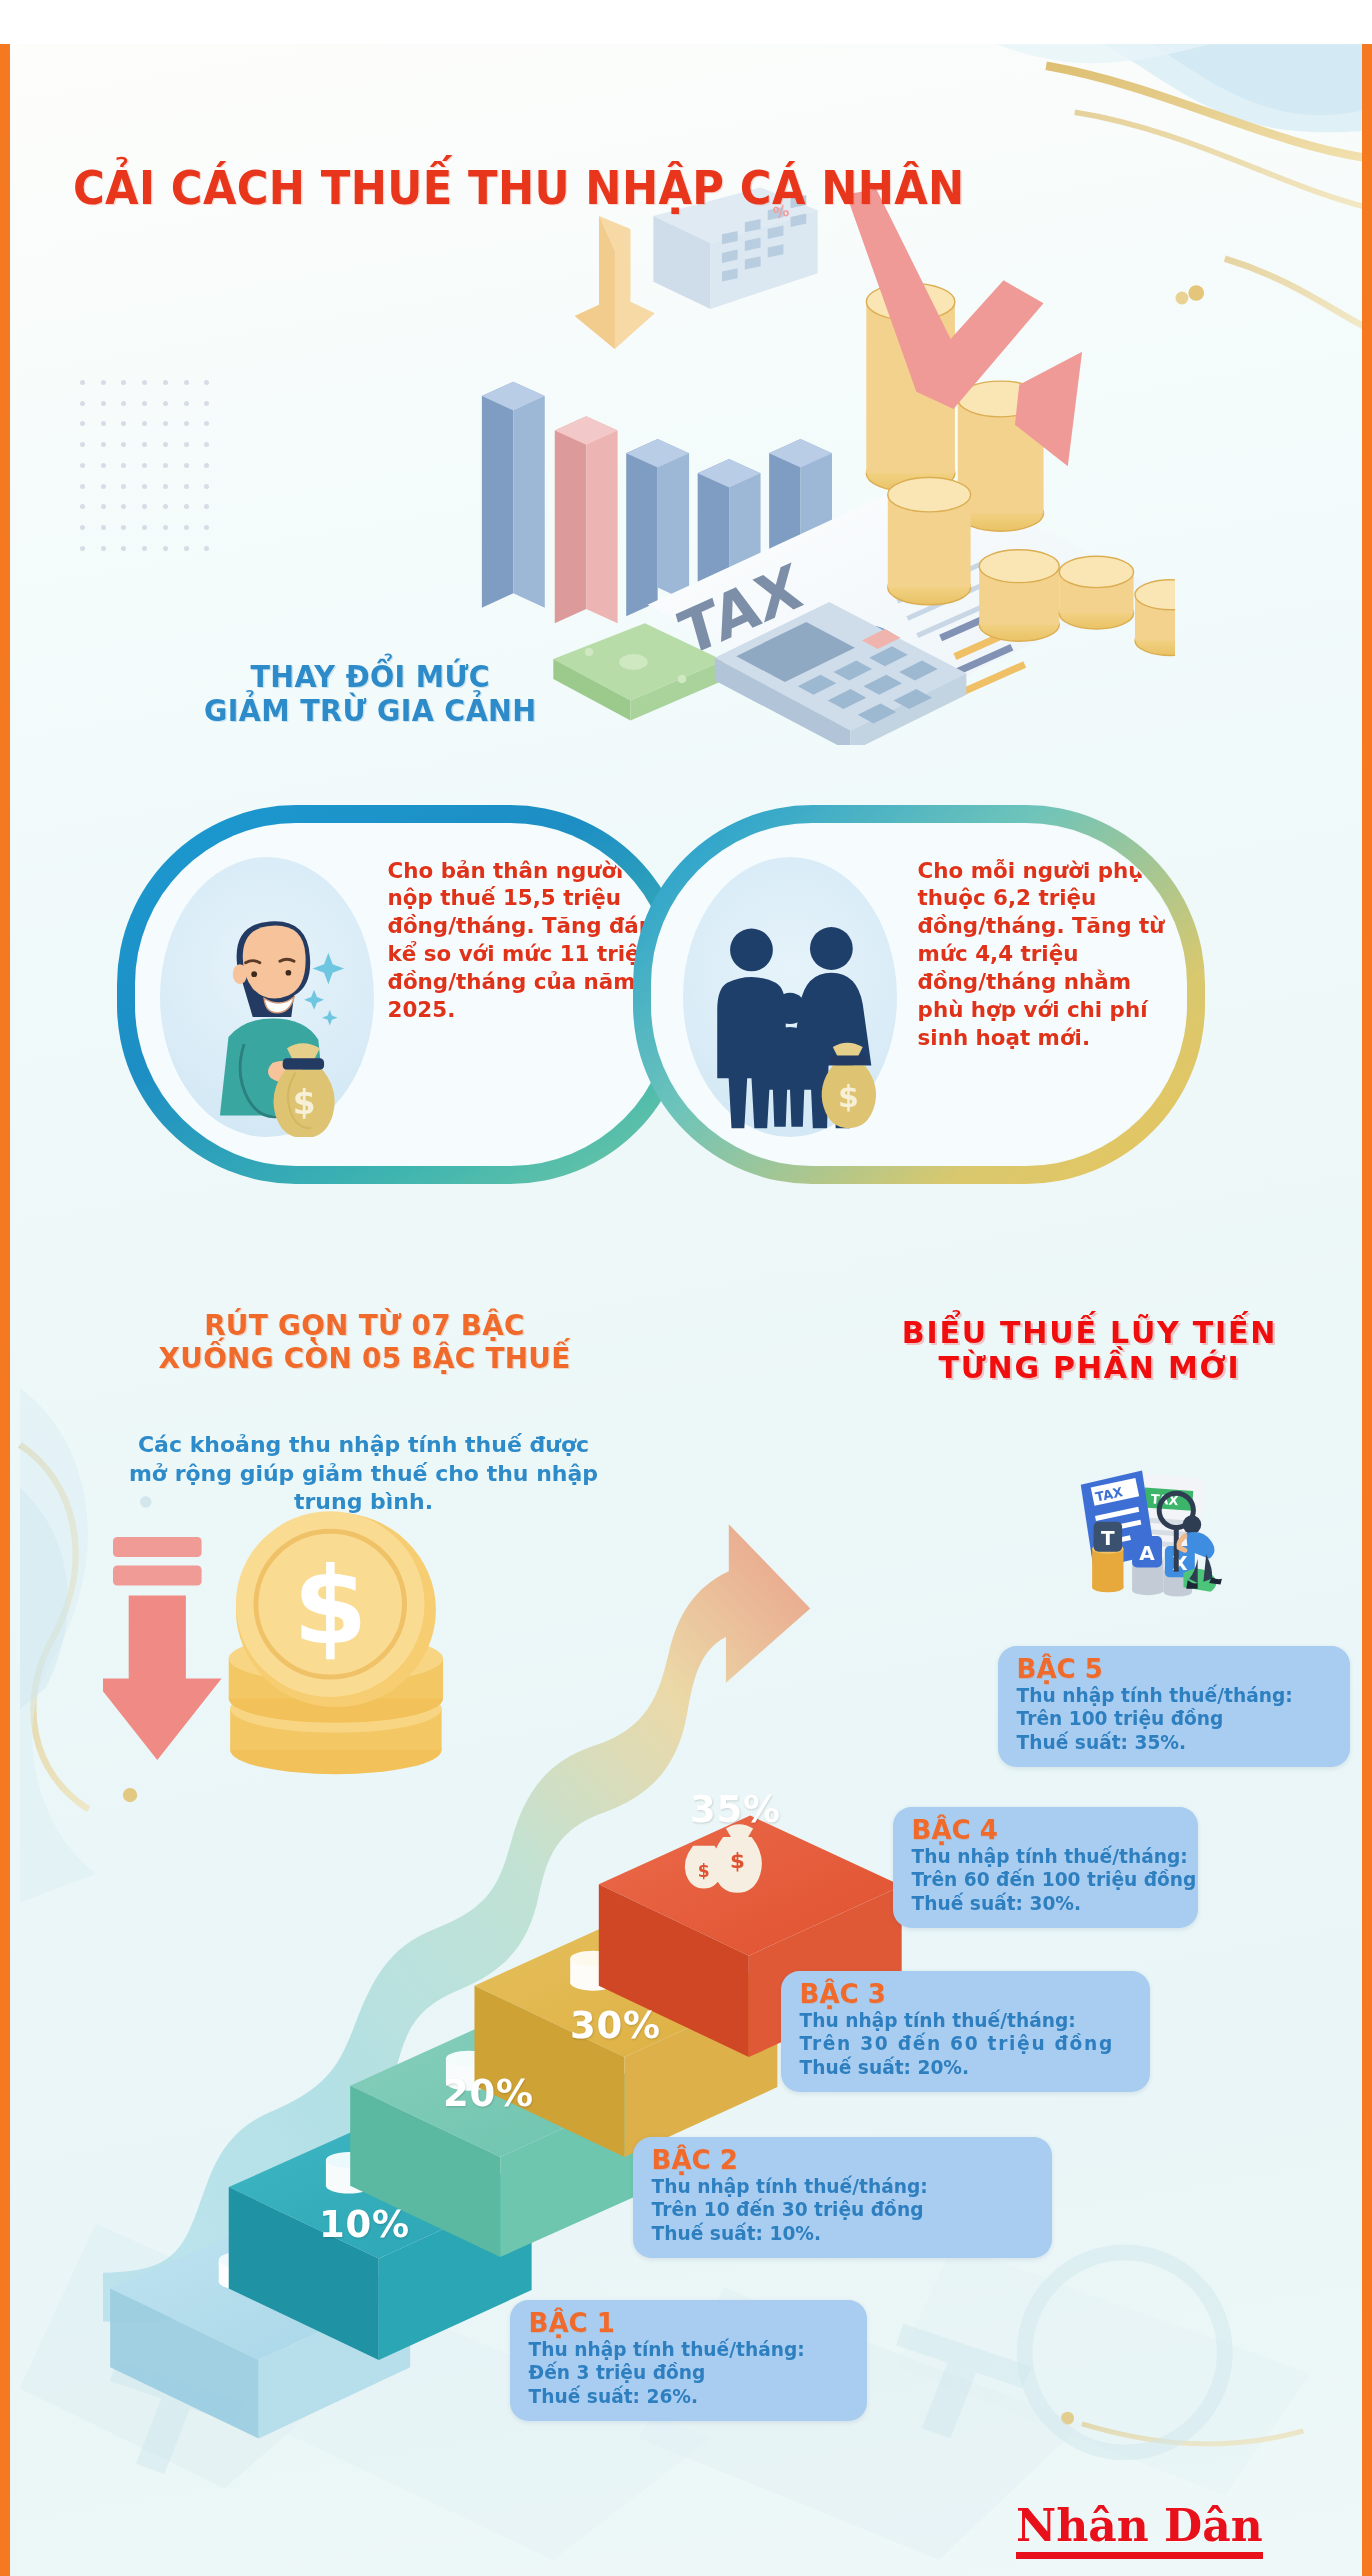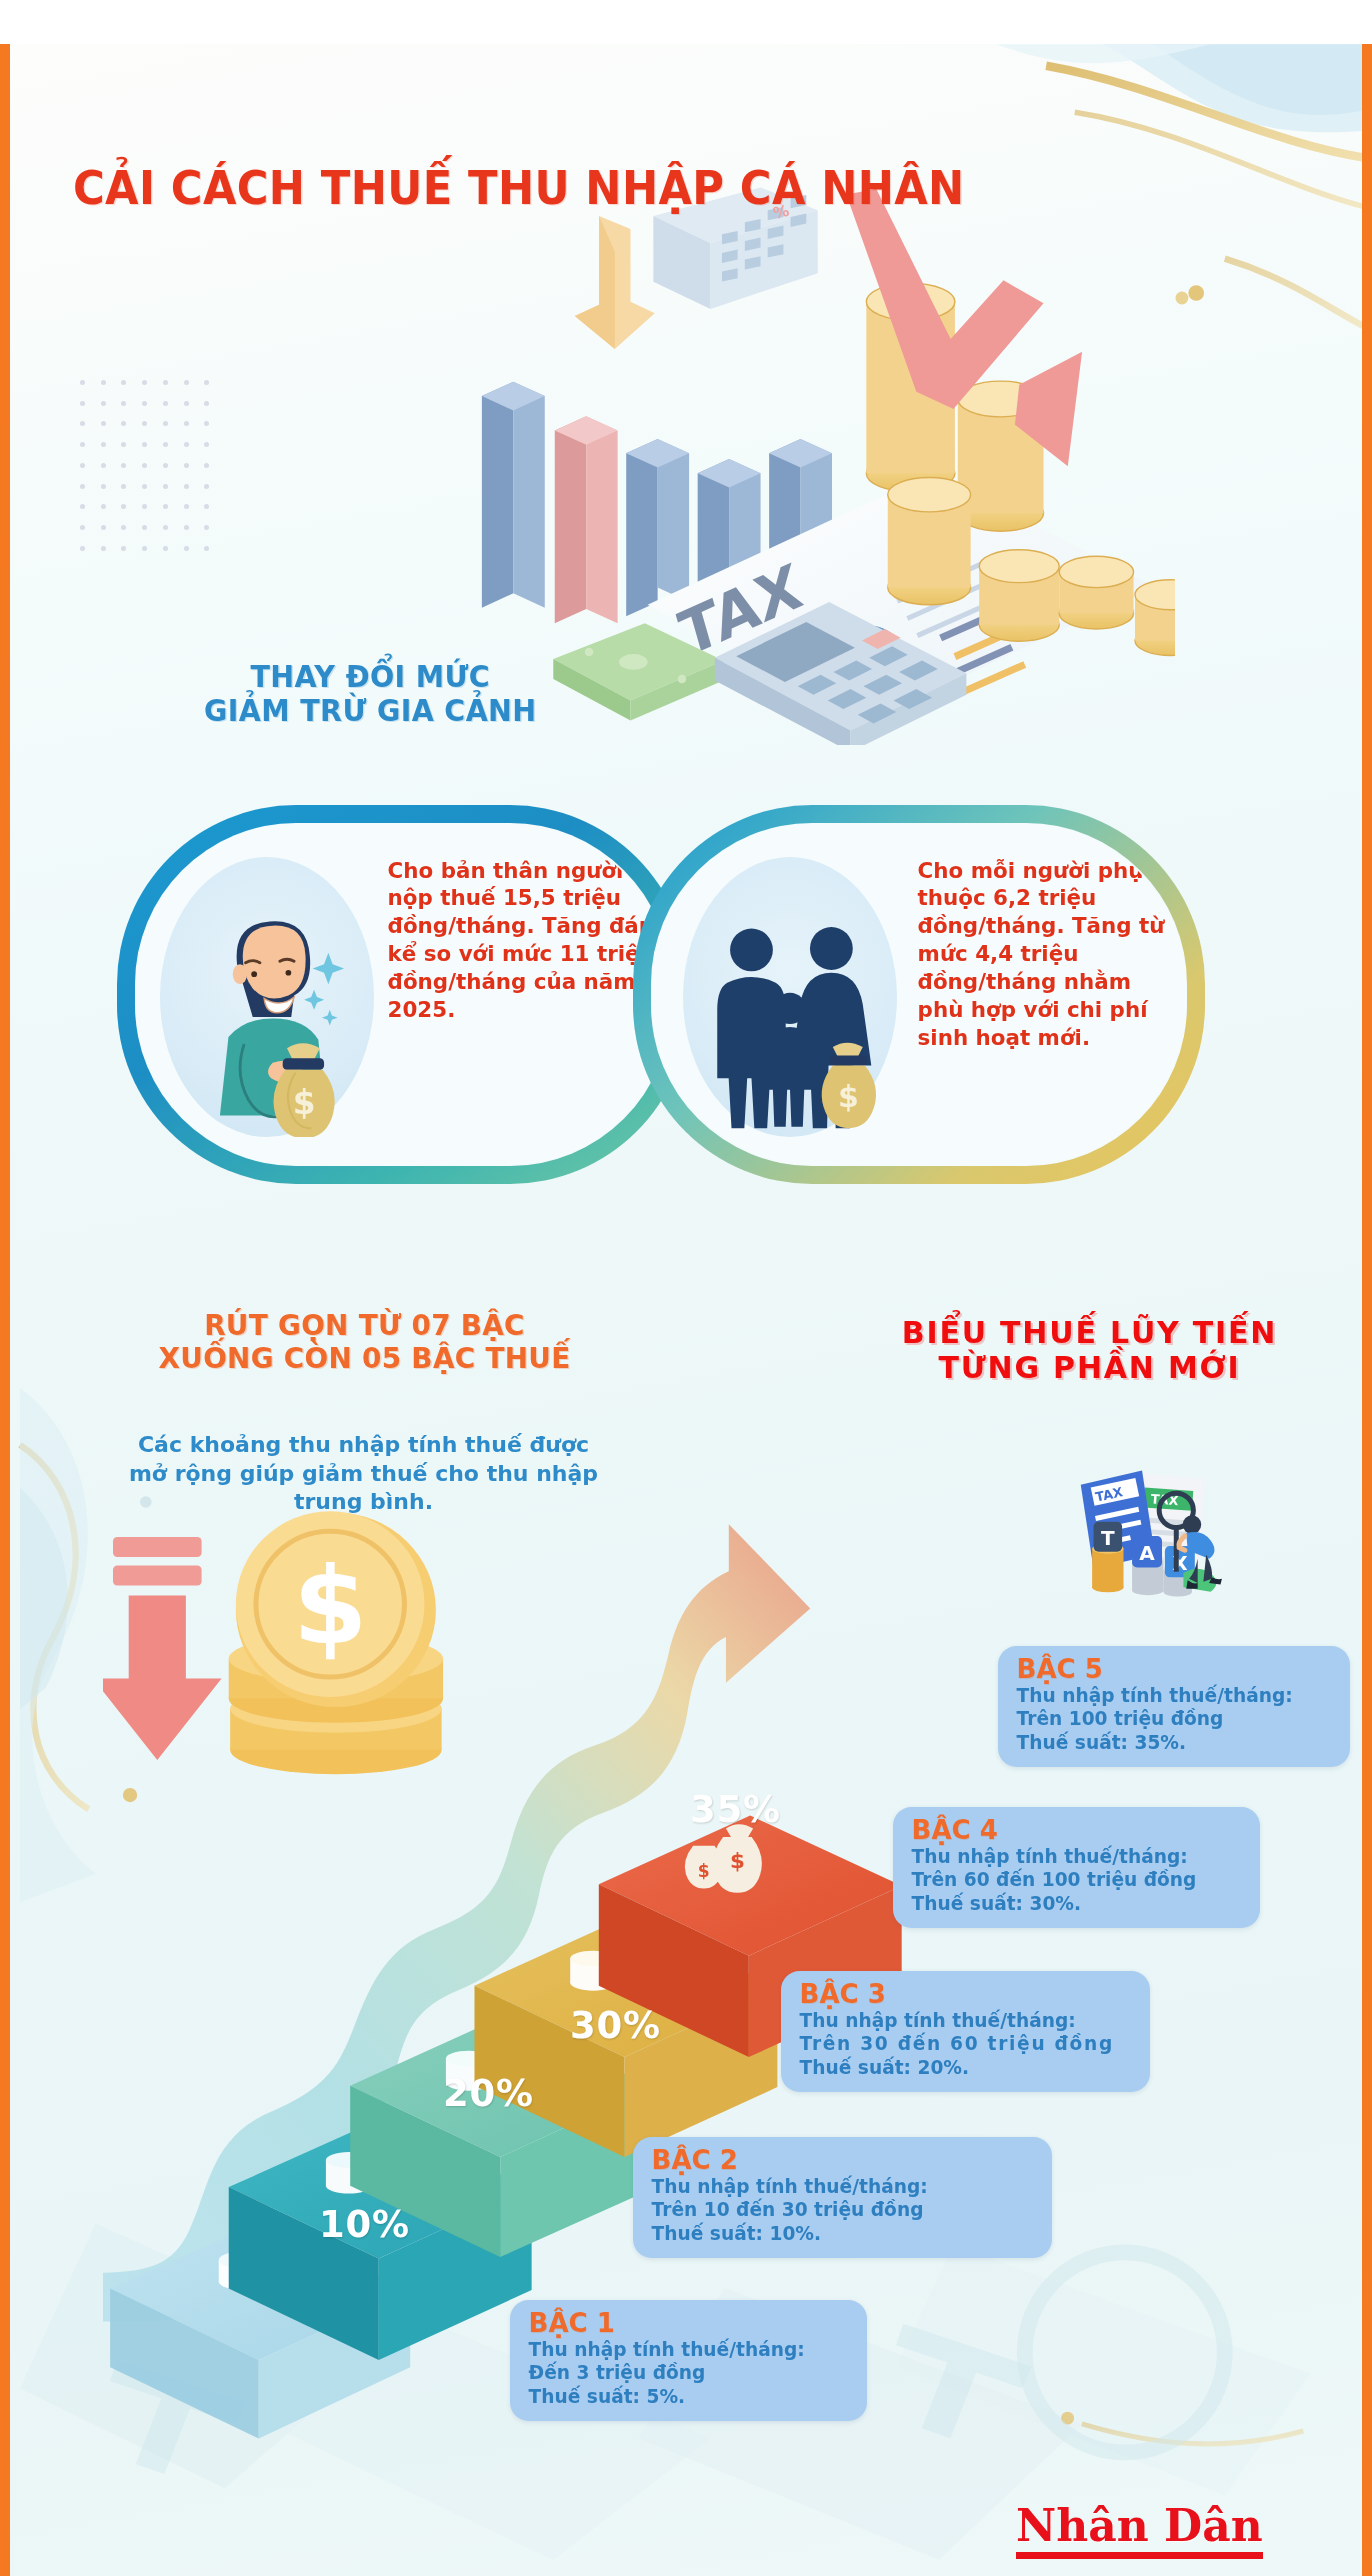--- a/index.html
+++ b/index.html
@@ -128,21 +128,21 @@
     font-family: "DejaVu Sans", sans-serif; font-weight: 700;
     font-size: 26px; color: #ef6a2b; line-height: 1.04;
     text-shadow: 0.7px 0.7px 0 rgba(239,106,43,0.22);
     margin-bottom: 1.4px;
   }
   .card .c-line {
     font-family: "DejaVu Sans", sans-serif; font-weight: 700;
     font-size: 18.6px; color: #2e7fc0; line-height: 1.24; white-space: nowrap;
   }
   .card.c5 { left: 988px; top: 1602px; width: 352px; }
-  .card.c4 { left: 883px; top: 1763px; width: 367px; }
+  .card.c4 { left: 883px; top: 1763px; width: 305px; }
   .card.c3 { left: 771px; top: 1927px; width: 369px; }
   .card.c3 .c-line.spaced { letter-spacing: 1.7px; }
   .card.c2 { left: 623px; top: 2093px; width: 419px; }
   .card.c1 { left: 500px; top: 2256px; width: 357px; }
 
   
   .logo { position: absolute; left: 1006px; top: 2460px; z-index: 15; text-align:center;}
   .logo .lt {
     font-family: "DejaVu Serif", serif; font-weight: 700;
     font-size: 44px; color: #e8111b; letter-spacing: 0px; line-height: 1;
@@ -768,21 +768,21 @@
     <div class="c-title">BẬC 2</div>
     <div class="c-line">Thu nhập tính thuế/tháng:</div>
     <div class="c-line">Trên 10 đến 30 triệu đồng</div>
     <div class="c-line">Thuế suất: 10%.</div>
   </div>
 
   <div class="card c1">
     <div class="c-title">BẬC 1</div>
     <div class="c-line">Thu nhập tính thuế/tháng:</div>
     <div class="c-line">Đến 3 triệu đồng</div>
-    <div class="c-line">Thuế suất: 5%.</div>
+    <div class="c-line">Thuế suất: 26%.</div>
   </div>
 
   <div class="logo">
     <div class="lt">Nhân Dân</div>
     <div class="lbar"></div>
   </div>
 
 </div>
 
 

